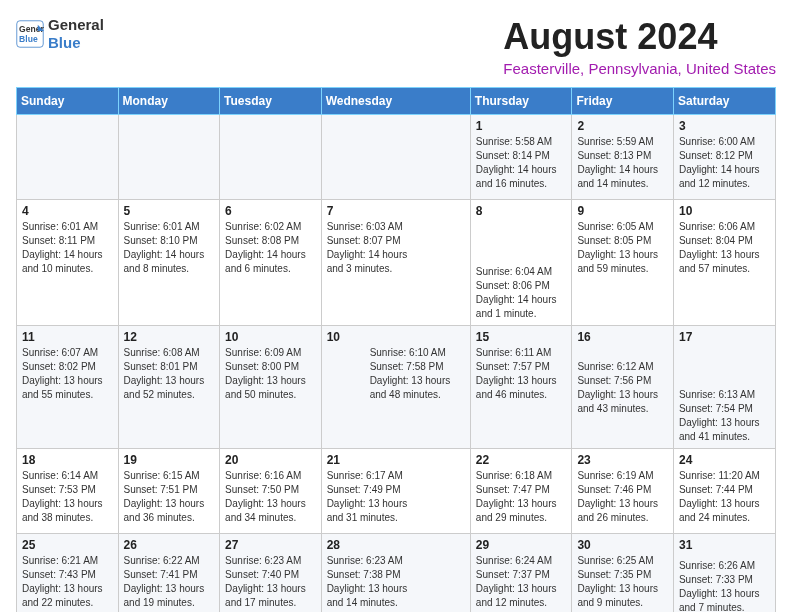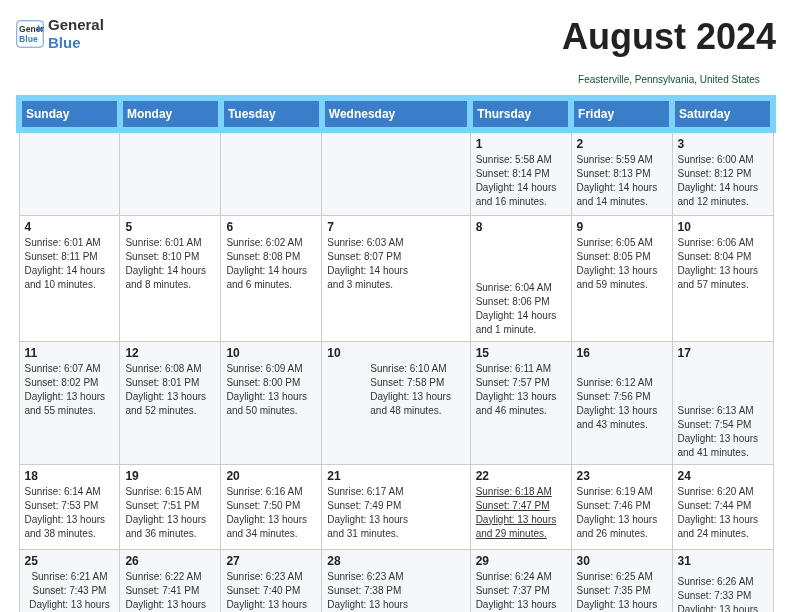--- a/index.html
+++ b/index.html
@@ -19,47 +19,47 @@
     .logo {
       display: flex;
       align-items: center;
       gap: 4px;
     }
     .logo-icon {
       width: 28px;
       height: 28px;
     }
     .title-area {
-      text-align: center;
+      text-align: left;
     }
     .month-year {
       font-size: 36px;
       font-weight: bold;
       color: #222;
     }
     .location {
-      font-size: 10px;
-      color: #14532d;
-      margin-top: 16px;
+      font-size: 15px;
+      color: #a21caf;
+      margin-top: 2px;
     }
     table {
       width: 100%;
       border-collapse: collapse;
       font-size: 11px;
     }
     thead tr {
       background-color: #3a7dc9;
       color: white;
     }
     thead th {
       padding: 6px 4px;
       text-align: left;
       font-weight: bold;
       font-size: 12px;
-      border: 6px solid #7dd3fc;
+      border: 1px solid #7dd3fc;
     }
     tbody tr {
       vertical-align: top;
     }
     tbody td {
       border: 1px solid #ccc;
       padding: 4px 5px;
       vertical-align: top;
       min-height: 80px;
       height: 85px;
@@ -269,44 +269,44 @@
         </td>
         <td>
           <span class="day-num">21</span>
           <div class="day-info" style="white-space: pre-line;">Sunrise: 6:17 AM
 Sunset: 7:49 PM
 Daylight: 13 hours
 and 31 minutes.</div>
         </td>
         <td>
           <span class="day-num">22</span>
-          <div class="day-info" style="white-space: pre-line; text-decoration: underline;">Sunrise: 6:18 AM
+          <div class="day-info" style="white-space: pre-line;">Sunrise: 6:18 AM
 Sunset: 7:47 PM
 Daylight: 13 hours
 and 29 minutes.</div>
         </td>
         <td>
           <span class="day-num">23</span>
           <div class="day-info" style="white-space: pre-line;">Sunrise: 6:19 AM
 Sunset: 7:46 PM
 Daylight: 13 hours
 and 26 minutes.</div>
         </td>
         <td>
           <span class="day-num">24</span>
-          <div class="day-info" style="white-space: pre-line;">Sunrise: 6:20 AM
+          <div class="day-info" style="white-space: pre-line;">Sunrise: 11:20 AM
 Sunset: 7:44 PM
 Daylight: 13 hours
 and 24 minutes.</div>
         </td>
       </tr>
       <tr>
         <td>
           <span class="day-num">25</span>
-          <div class="day-info" style="white-space: pre-line; text-align: center;">Sunrise: 6:21 AM
+          <div class="day-info" style="white-space: pre-line;">Sunrise: 6:21 AM
 Sunset: 7:43 PM
 Daylight: 13 hours
 and 22 minutes.</div>
         </td>
         <td>
           <span class="day-num">26</span>
           <div class="day-info" style="white-space: pre-line;">Sunrise: 6:22 AM
 Sunset: 7:41 PM
 Daylight: 13 hours
 and 19 minutes.</div>

